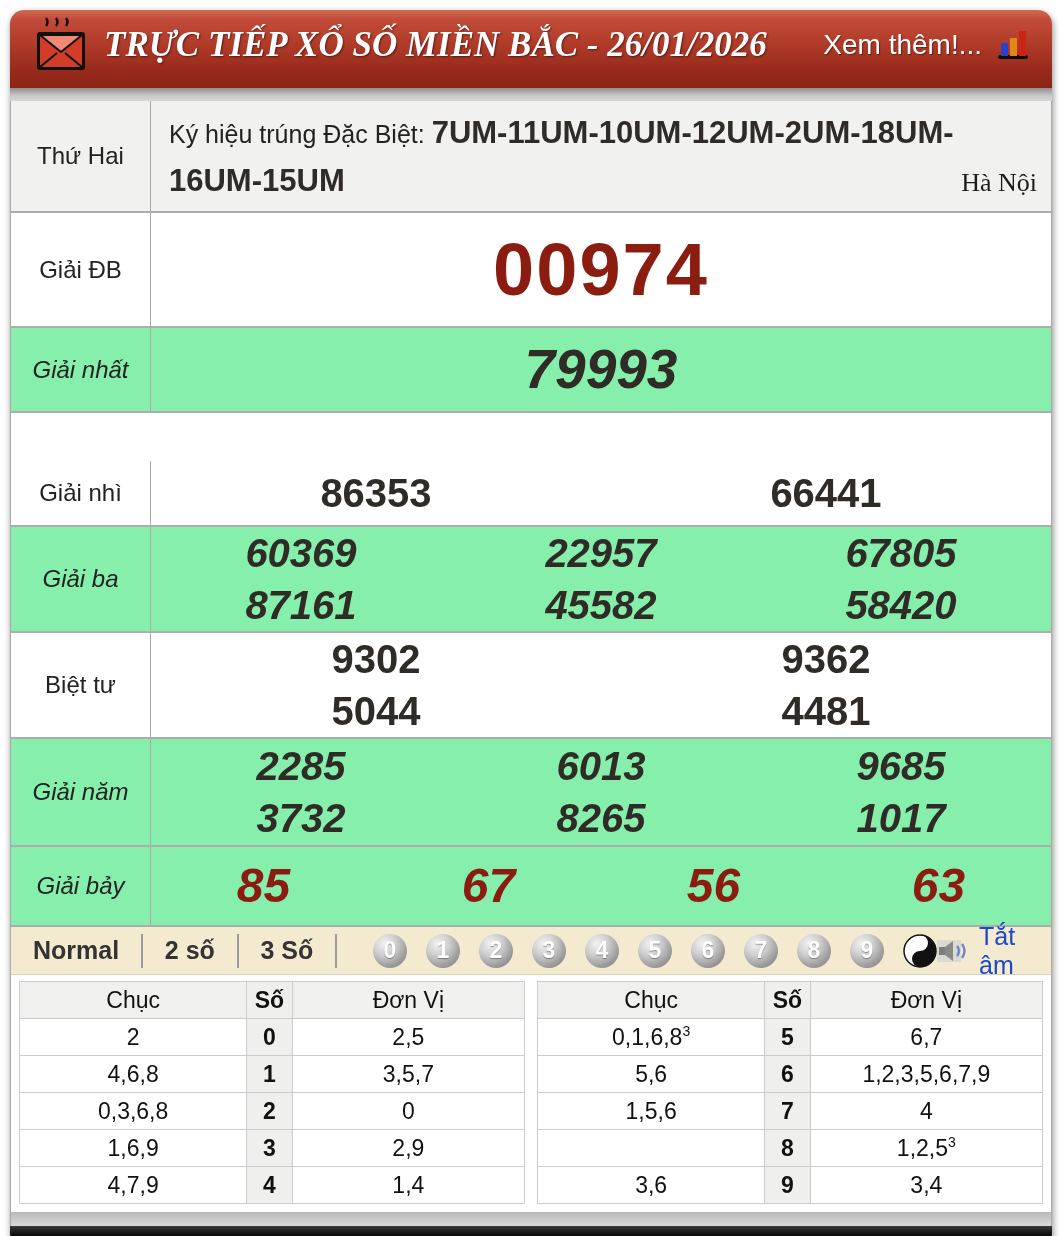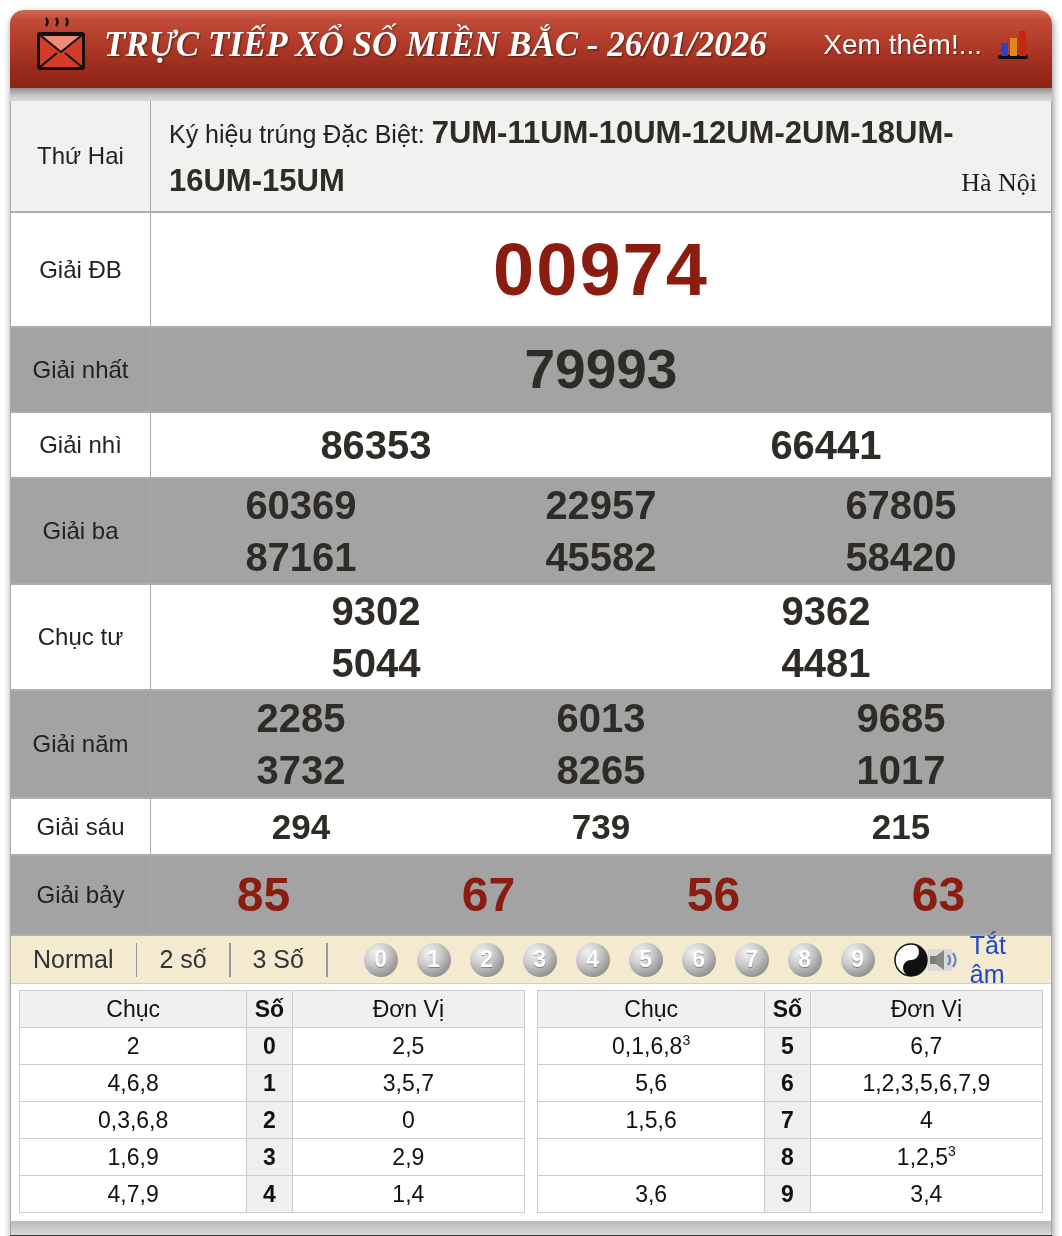--- a/index.html
+++ b/index.html
@@ -36,56 +36,56 @@
     text-shadow:1px 1px 1px rgba(0,0,0,.4);
   }
   .hdr .chart-ic { margin-left:14px; }
   .gray-strip {
     height:13px;
     background:linear-gradient(#8f8f8f, #c9c9c9 60%, #d8d8d8);
   }
   
   .content { background:#fff; border-left:1px solid #a9a9a9; border-right:1px solid #a9a9a9; }
   .prow { display:flex; border-bottom:2px solid #adadad; color:#2f2b26; }
-  .prow.alt { background:#a3a3a3; }
+  .prow.alt { background:#86efac;font-style:italic; }
   .plabel {
     width:140px; flex:0 0 140px;
     border-right:1px solid #a9a9a9;
     display:flex; align-items:center; justify-content:center;
     font-size:24px; color:#222; text-align:center;
   }
   .pvalues { flex:1; display:flex; flex-direction:column; justify-content:center; }
   .pline { display:flex; width:100%; }
   .pcell { flex:1; text-align:center; font-weight:bold; font-size:40px; line-height:1.3; }
   .row-info { min-height:86px; background:#f1f1ef; }
   .info-cell { flex:1; position:relative; padding:8px 18px 6px 18px; font-size:25px; color:#222; line-height:1.55; }
   .info-cell b { font-size:31px; color:#2f2b26; }
   .info-city {
     position:absolute; right:14px; bottom:8px;
     font-family:"Liberation Serif", serif; font-size:26px; color:#1d1d1d;
   }
   .row-db  { min-height:115px; }
   .row-db .pcell { font-size:74px; color:#8b1d10; letter-spacing:2px; }
   .row-1st { min-height:85px; }
   .row-1st .pcell { font-size:55px; }
-  .row-2nd { min-height:66px; }
+  .row-2nd { min-height:66px;margin-top:48px; }
   .row-3rd, .row-4th { min-height:105px; }
   .row-5th { min-height:108px; }
   .row-6th { min-height:57px; }
   .row-6th .pcell { font-size:35px; }
   .row-7th { min-height:80px; }
   .row-7th .pcell { font-size:48px; color:#8b1d10; }
   
   .ctrl {
     height:48px; background:#f4ead0;
     border-bottom:1px solid #d8d0b4;
     display:flex; align-items:center;
     padding:0 14px 0 0;
   }
-  .mode { font-size:25px; color:#333; padding:0 22px; cursor:pointer; white-space:nowrap; }
+  .mode { font-size:25px; color:#333; padding:0 22px; cursor:pointer; white-space:nowrap;font-weight:bold; }
   .vsep { width:2px; height:34px; background:#9a9a9a; }
   .balls { display:flex; align-items:center; gap:19px; margin-left:36px; }
   .ball {
     width:34px; height:34px; border-radius:50%;
     background:radial-gradient(circle at 34% 28%, #f2f2f2 0%, #cfcfcf 35%, #9a9a9a 70%, #787878 100%);
     color:#fff; font-weight:bold; font-size:23px;
     display:flex; align-items:center; justify-content:center;
     cursor:pointer; text-shadow:0 1px 1px rgba(0,0,0,.35);
   }
   .yy { width:34px; height:34px; cursor:pointer; }
@@ -187,21 +187,21 @@
         </div>
         <div class="pline">
           <div class="pcell">87161</div>
           <div class="pcell">45582</div>
           <div class="pcell">58420</div>
         </div>
       </div>
     </div>
 
     <div class="prow row-4th">
-      <div class="plabel">Chục tư</div>
+      <div class="plabel">Biệt tư</div>
       <div class="pvalues">
         <div class="pline">
           <div class="pcell">9302</div>
           <div class="pcell">9362</div>
         </div>
         <div class="pline">
           <div class="pcell">5044</div>
           <div class="pcell">4481</div>
         </div>
       </div>
@@ -216,30 +216,20 @@
           <div class="pcell">9685</div>
         </div>
         <div class="pline">
           <div class="pcell">3732</div>
           <div class="pcell">8265</div>
           <div class="pcell">1017</div>
         </div>
       </div>
     </div>
 
-    <div class="prow row-6th">
-      <div class="plabel">Giải sáu</div>
-      <div class="pvalues">
-          <div class="pline">
-        <div class="pcell">294</div>
-        <div class="pcell">739</div>
-        <div class="pcell">215</div>
-      </div>
-        </div>
-    </div>
 
     <div class="prow row-7th alt">
       <div class="plabel">Giải bảy</div>
       <div class="pvalues">
           <div class="pline">
         <div class="pcell">85</div>
         <div class="pcell">67</div>
         <div class="pcell">56</div>
         <div class="pcell">63</div>
       </div>

